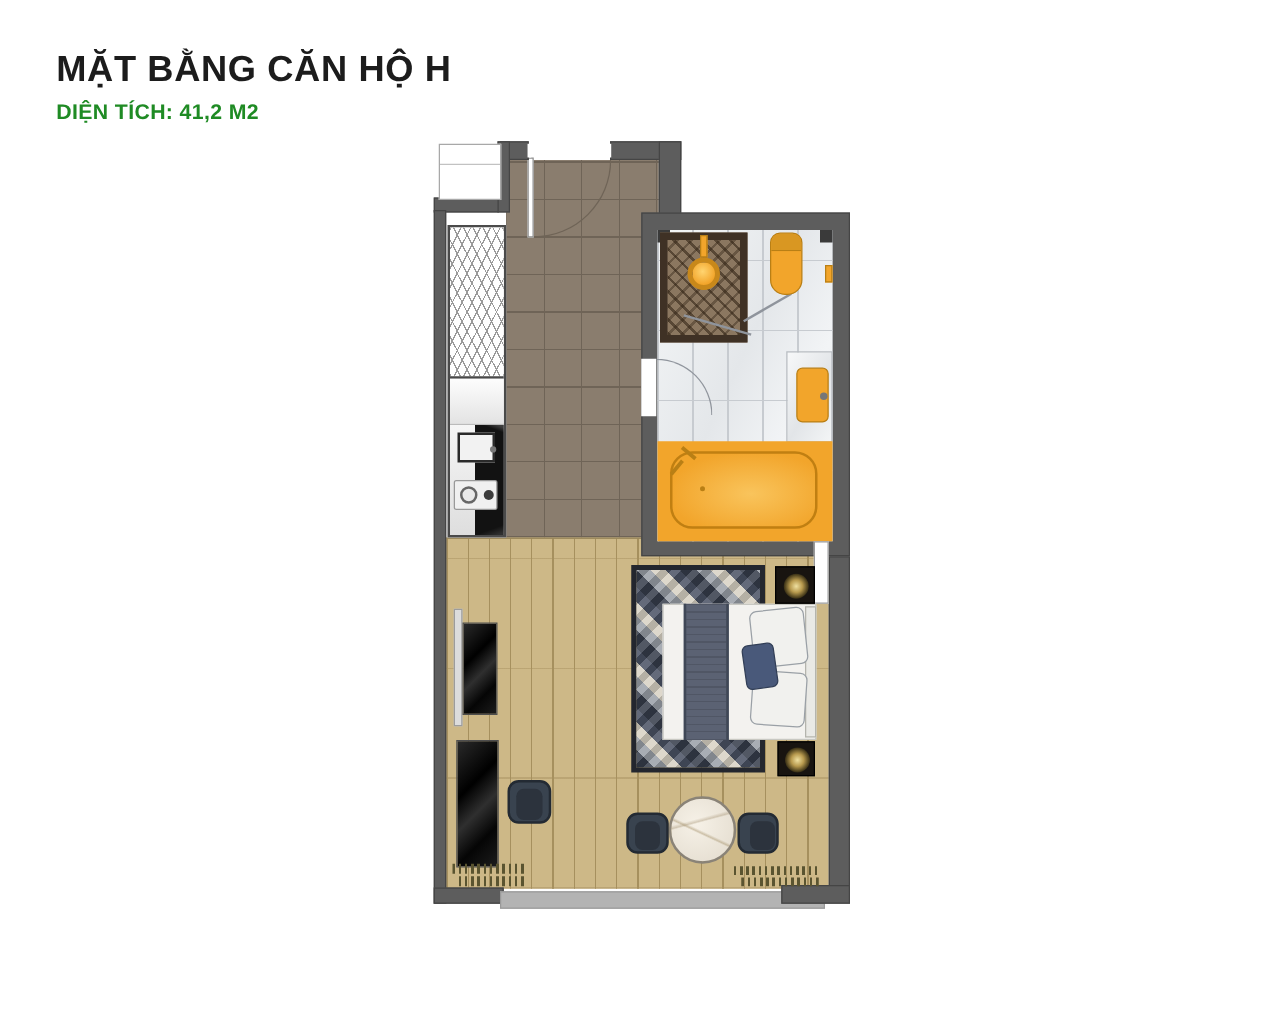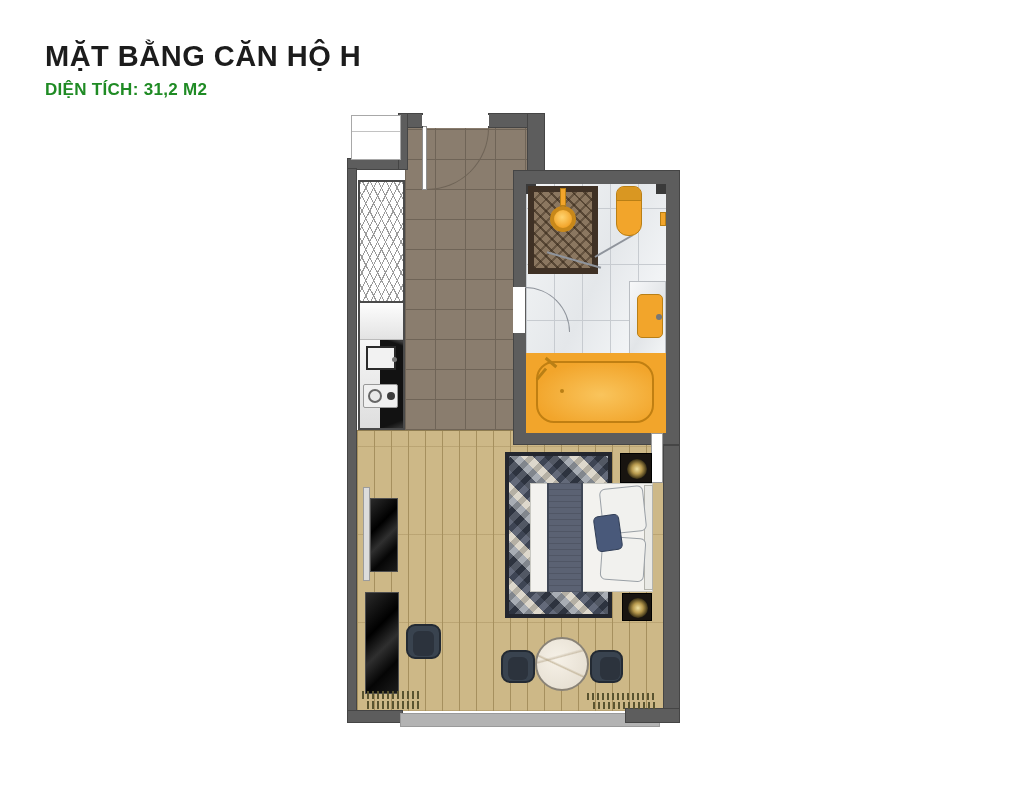--- a/index.html
+++ b/index.html
@@ -120,21 +120,21 @@
   .niche { background:#fff; border:1px solid #a8a8a8; }
   .niche-divider { background:#c2c2c2; }
   .corner-sq { background:#3a3a3a; }
 </style>
 </head>
 <body>
 
 <div id="page">
 
   <div class="abs" id="title">MẶT BẰNG CĂN HỘ H</div>
-  <div class="abs" id="subtitle">DIỆN TÍCH: 31,2 M2</div>
+  <div class="abs" id="subtitle">DIỆN TÍCH: 41,2 M2</div>
 
   <div class="abs" id="plan">
 
     <div class="abs hall-floor" style="left:60px;top:15px;width:122px;height:302px"></div>
     <div class="abs wood-floor" style="left:12px;top:317px;width:306px;height:281px"></div>
 
     <div class="abs arc-se" style="left:82px;top:15px;width:62px;height:62px"></div>
     <div class="abs door-leaf" style="left:77px;top:13px;width:5px;height:64px"></div>
 
     <div class="abs kitchen" style="left:13px;top:67px;width:47px;height:250px">

